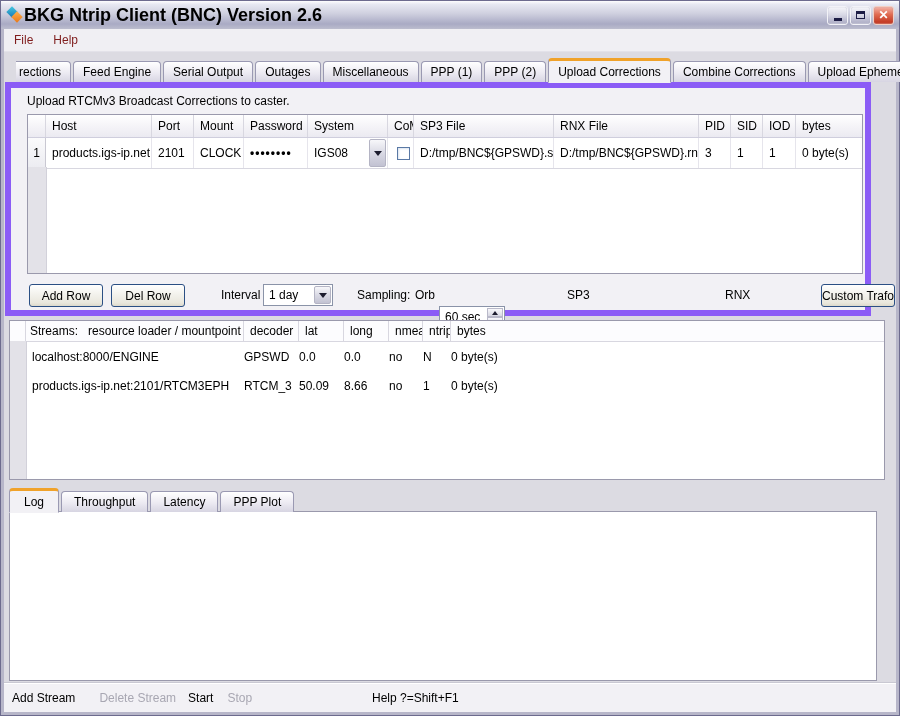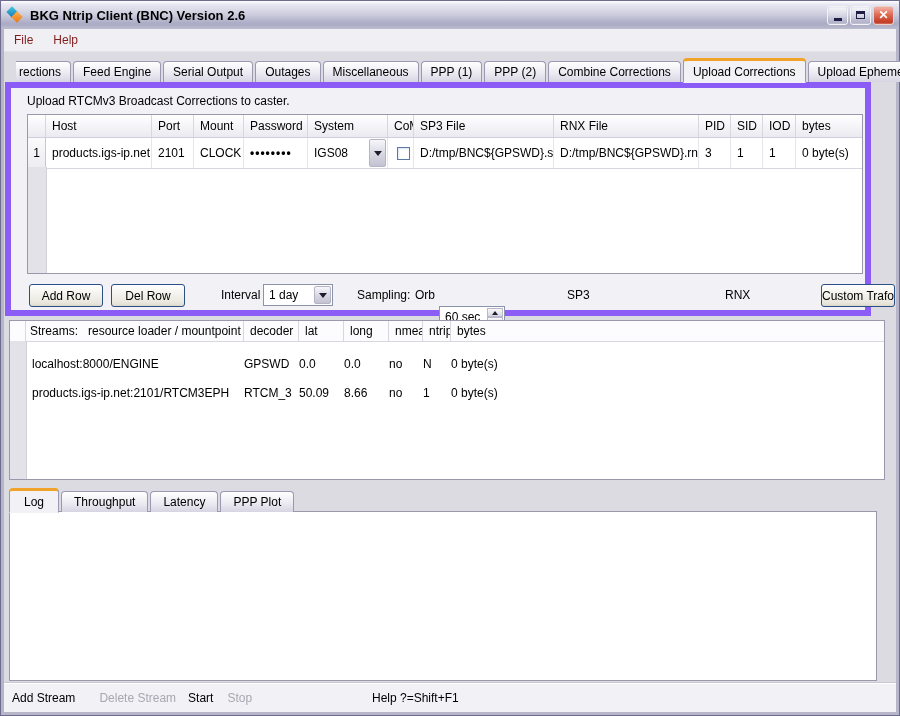--- a/index.html
+++ b/index.html
@@ -5,21 +5,21 @@
   html,body{margin:0;padding:0;}
   body{width:900px;height:716px;overflow:hidden;font-family:"Liberation Sans",sans-serif;font-size:12px;color:#000;}
   .window{position:relative;width:900px;height:716px;box-sizing:border-box;border:1px solid #6d6b8e;background:#b7b6c9;}
 
   
   .titlebar{position:absolute;top:0;left:0;right:0;height:28px;display:flex;align-items:center;padding:0 5px;box-sizing:border-box;
     background:linear-gradient(180deg,#fdfdfe 0%,#e7e8f2 12%,#cfd0df 45%,#a9aac4 82%,#bcbdce 100%);}
   .app-icon{position:relative;width:18px;height:18px;flex:0 0 18px;}
   .app-icon .d1{position:absolute;left:2px;top:2px;width:8px;height:8px;background:linear-gradient(135deg,#45c8e0,#1878b4);transform:rotate(45deg);}
   .app-icon .d2{position:absolute;left:7px;top:7px;width:8px;height:8px;background:linear-gradient(135deg,#ffb04d,#e87818);transform:rotate(45deg);}
-  .title-text{font-weight:bold;font-size:13px;margin-left:6px;flex:1;white-space:nowrap;}
+  .title-text{font-weight:bold;font-size:18px;flex:1;white-space:nowrap;}
   .win-btns{display:flex;gap:2px;}
   .win-btn{width:21px;height:19px;box-sizing:border-box;border:1px solid #f2f2f7;border-radius:3px;display:flex;align-items:center;justify-content:center;
     background:linear-gradient(180deg,#f6f6fa,#d9d9e6 45%,#b2b2c9 90%,#c9c9d8);box-shadow:inset 0 0 1px #8f8fa8;cursor:default;}
   .win-btn.close{background:linear-gradient(180deg,#f4b3a6,#e06a50 45%,#c33a24 90%,#d96c55);border-color:#f3cfc2;color:#fff;font-weight:bold;font-size:12px;}
   .glyph-min{width:8px;height:3px;background:#1d1d45;align-self:flex-end;margin:0 0 3px 0;}
   .glyph-max{width:9px;height:8px;box-sizing:border-box;border:1px solid #1d1d45;border-top-width:3px;background:transparent;}
 
   
   .menubar{position:absolute;top:28px;left:3px;right:3px;height:23px;background:#f0eff3;border-bottom:1px solid #e3e2e9;display:flex;align-items:center;box-sizing:border-box;}
   .menu-item{padding:0 10px;color:#7f1d1d;}
@@ -68,21 +68,21 @@
   .spin-btn{flex:1;box-sizing:border-box;border:1px solid #b9b9c9;background:linear-gradient(#f8f8fb,#d8d8e3);display:flex;align-items:center;justify-content:center;}
   .tri-dn{width:0;height:0;border-left:4px solid transparent;border-right:4px solid transparent;border-top:5px solid #1c1c2e;}
   .tri-up-s{width:0;height:0;border-left:3px solid transparent;border-right:3px solid transparent;border-bottom:4px solid #1c1c2e;}
   .tri-dn-s{width:0;height:0;border-left:3px solid transparent;border-right:3px solid transparent;border-top:4px solid #1c1c2e;}
 
   
   .stable{position:absolute;left:5px;top:268px;width:876px;height:160px;box-sizing:border-box;background:#fff;border:1px solid #9a99ac;}
   .st-head{display:flex;height:20px;background:#fcfcfe;border-bottom:1px solid #d8d7e0;}
   .st-hc{box-sizing:border-box;display:flex;align-items:center;padding-left:6px;border-right:1px solid #d8d7e0;overflow:hidden;white-space:pre;}
   .st-gutter{position:absolute;left:0;top:20px;bottom:0;width:16px;background:#e3e2e8;border-right:1px solid #d2d1da;}
-  .st-row{display:flex;height:29px;align-items:flex-end;}
+  .st-row{display:flex;height:29px;align-items:center;}
   .st-c{box-sizing:border-box;padding-left:6px;overflow:hidden;white-space:nowrap;}
   .st-rh{width:16px;height:28px;box-sizing:border-box;display:flex;align-items:center;justify-content:center;
     background:linear-gradient(#fbfbfc,#ececf1);border:1px solid #cac9d3;border-left:none;}
   .s-corner{width:16px;}.s-mp{width:218px;}.s-dec{width:55px;}.s-lat{width:45px;}.s-long{width:45px;}
   .s-nmea{width:34px;}.s-ntrip{width:28px;}.s-bytes{flex:1;border-right:none;}
   .st-row .s-mp{width:212px;} 
 
   
   .log-tabstrip{position:absolute;top:434px;left:5px;height:26px;display:flex;align-items:flex-end;}
   .log-pane{position:absolute;top:459px;left:5px;width:868px;height:170px;box-sizing:border-box;background:#fff;border:1px solid #9a99ac;z-index:0;}
@@ -126,22 +126,22 @@
   <div class="content">
 
     <div class="tabstrip">
       <span class="tab clipped">rections</span>
       <span class="tab">Feed Engine</span>
       <span class="tab">Serial Output</span>
       <span class="tab">Outages</span>
       <span class="tab">Miscellaneous</span>
       <span class="tab">PPP (1)</span>
       <span class="tab">PPP (2)</span>
+      <span class="tab active">Upload Corrections</span>
       <span class="tab">Combine Corrections</span>
-      <span class="tab active">Upload Corrections</span>
       <span class="tab">Upload Ephemeris</span>
 
     </div>
 
     <div class="tab-pane">
       <div class="caption">Upload RTCMv3 Broadcast Corrections to caster.</div>
 
       <div class="utable">
         <div class="ut-gutter"></div>
         <div class="ut-head">

